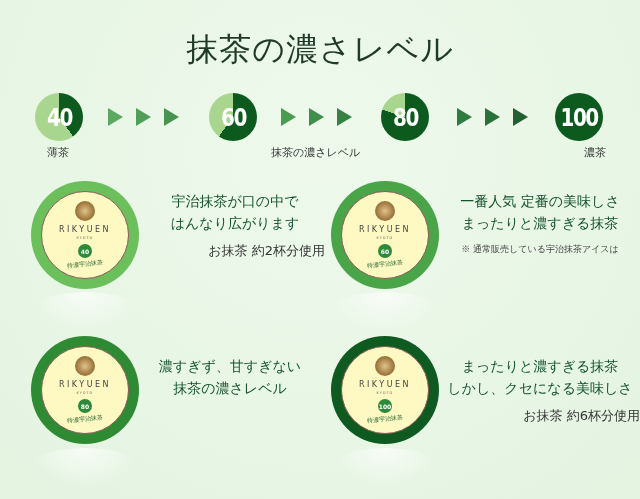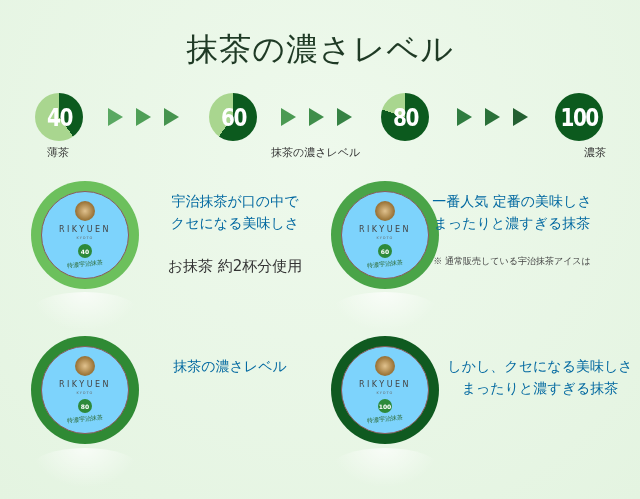--- a/index.html
+++ b/index.html
@@ -34,21 +34,21 @@
   }
   .scale-label {
     position: absolute; font-size: 11px; color: #333; white-space: nowrap;
   }
   .lid {
     position: absolute; width: 108px; height: 108px; border-radius: 50%;
     display: flex; align-items: center; justify-content: center;
   }
   .lid-inner {
     width: 88px; height: 88px; border-radius: 50%;
-    background: #7dd3fc; border: 1px solid #8b5a5a;
+    background: #fef9c3; border: 1px solid #8b5a5a;
     position: relative;
   }
   .lid-crest {
     position: absolute; left: 50%; top: 9px; width: 20px; height: 20px;
     margin-left: -10px; border-radius: 50%;
     background: radial-gradient(circle, #e1c28e 0%, #a07a3e 60%, #7a5728 100%);
   }
   .lid-brand {
     position: absolute; left: 0; width: 100%; top: 33px; text-align: center;
     font-size: 8px; letter-spacing: 2.5px; color: #444; font-family: "DejaVu Sans", sans-serif;
@@ -67,28 +67,28 @@
     font-size: 6px; color: #2d6a34; transform: rotate(-6deg);
   }
   .reflection {
     position: absolute; width: 108px; height: 40px; border-radius: 50%;
     background: radial-gradient(ellipse at center top, rgba(255,255,255,0.7) 0%, rgba(255,255,255,0) 70%);
   }
   .desc {
     position: absolute; text-align: center;
   }
   .desc .head {
-    font-family: "DejaVu Serif", serif; font-size: 14px; color: #0369a1; line-height: 22px;
+    font-family: "DejaVu Serif", serif; font-size: 14px; color: #14532d; line-height: 22px;
     white-space: nowrap;
   }
   .desc .use {
-    font-size: 15px; color: #333; margin-top: 23px; white-space: nowrap;
+    font-size: 13px; color: #333; margin-top: 8px; white-space: nowrap; text-align: right;
   }
   .desc .note {
-    font-family: "DejaVu Serif", serif; font-size: 9px; color: #444; margin-top: 21px; line-height: 13px;
+    font-family: "DejaVu Serif", serif; font-size: 9px; color: #444; margin-top: 9px; line-height: 13px;
     white-space: nowrap;
   }
 </style>
 </head>
 <body>
 
 <div class="title">抹茶の濃さレベル</div>
 
 <div>
   <div class="level" style="left: 35px; top: 93px; background: conic-gradient(rgb(12, 90, 30) 0deg, rgb(12, 90, 30) 40%, rgb(169, 214, 143) 40%, rgb(169, 214, 143) 100%);">
@@ -127,69 +127,71 @@
     <div class="lid-inner">
       <div class="lid-crest"></div>
       <div class="lid-brand">RIKYUEN</div>
       <div class="lid-city">KYOTO</div>
       <div class="lid-badge">40</div>
       <div class="lid-sub">特濃宇治抹茶</div>
     </div>
   </div>
   <div class="desc" style="left:145px;top:190px;width:180px;">
     <div class="head">宇治抹茶が口の中で</div>
-    <div class="head">クセになる美味しさ</div>
+    <div class="head">はんなり広がります</div>
     <div class="use">お抹茶 約2杯分使用</div>
   </div>
 </div>
 
 <div>
   <div class="reflection" style="left:331px;top:292px;"></div>
   <div class="lid" style="left: 331px; top: 181px; background: rgb(74, 164, 72);">
     <div class="lid-inner">
       <div class="lid-crest"></div>
       <div class="lid-brand">RIKYUEN</div>
       <div class="lid-city">KYOTO</div>
       <div class="lid-badge">60</div>
       <div class="lid-sub">特濃宇治抹茶</div>
     </div>
   </div>
-  <div class="desc" style="left:412px;top:190px;width:200px;">
+  <div class="desc" style="left:440px;top:190px;width:200px;">
     <div class="head">一番人気 定番の美味しさ</div>
     <div class="head">まったりと濃すぎる抹茶</div>
     <div class="note">
       <div>※ 通常販売している宇治抹茶アイスは</div>
     </div>
   </div>
 </div>
 
 <div>
   <div class="reflection" style="left:31px;top:448px;"></div>
   <div class="lid" style="left: 31px; top: 336px; background: rgb(47, 138, 52);">
     <div class="lid-inner">
       <div class="lid-crest"></div>
       <div class="lid-brand">RIKYUEN</div>
       <div class="lid-city">KYOTO</div>
       <div class="lid-badge">80</div>
       <div class="lid-sub">特濃宇治抹茶</div>
     </div>
   </div>
   <div class="desc" style="left:140px;top:355px;width:180px;">
+    <div class="head">濃すぎず、甘すぎない</div>
     <div class="head">抹茶の濃さレベル</div>
   </div>
 </div>
 
 <div>
   <div class="reflection" style="left:331px;top:448px;"></div>
   <div class="lid" style="left: 331px; top: 336px; background: rgb(15, 90, 32);">
     <div class="lid-inner">
       <div class="lid-crest"></div>
       <div class="lid-brand">RIKYUEN</div>
       <div class="lid-city">KYOTO</div>
       <div class="lid-badge">100</div>
       <div class="lid-sub">特濃宇治抹茶</div>
     </div>
   </div>
   <div class="desc" style="left:440px;top:355px;width:200px;">
+    <div class="head">まったりと濃すぎる抹茶</div>
     <div class="head">しかし、クセになる美味しさ</div>
-    <div class="head">まったりと濃すぎる抹茶</div>
+    <div class="use">お抹茶 約6杯分使用</div>
   </div>
 </div>
 
 </body></html>

